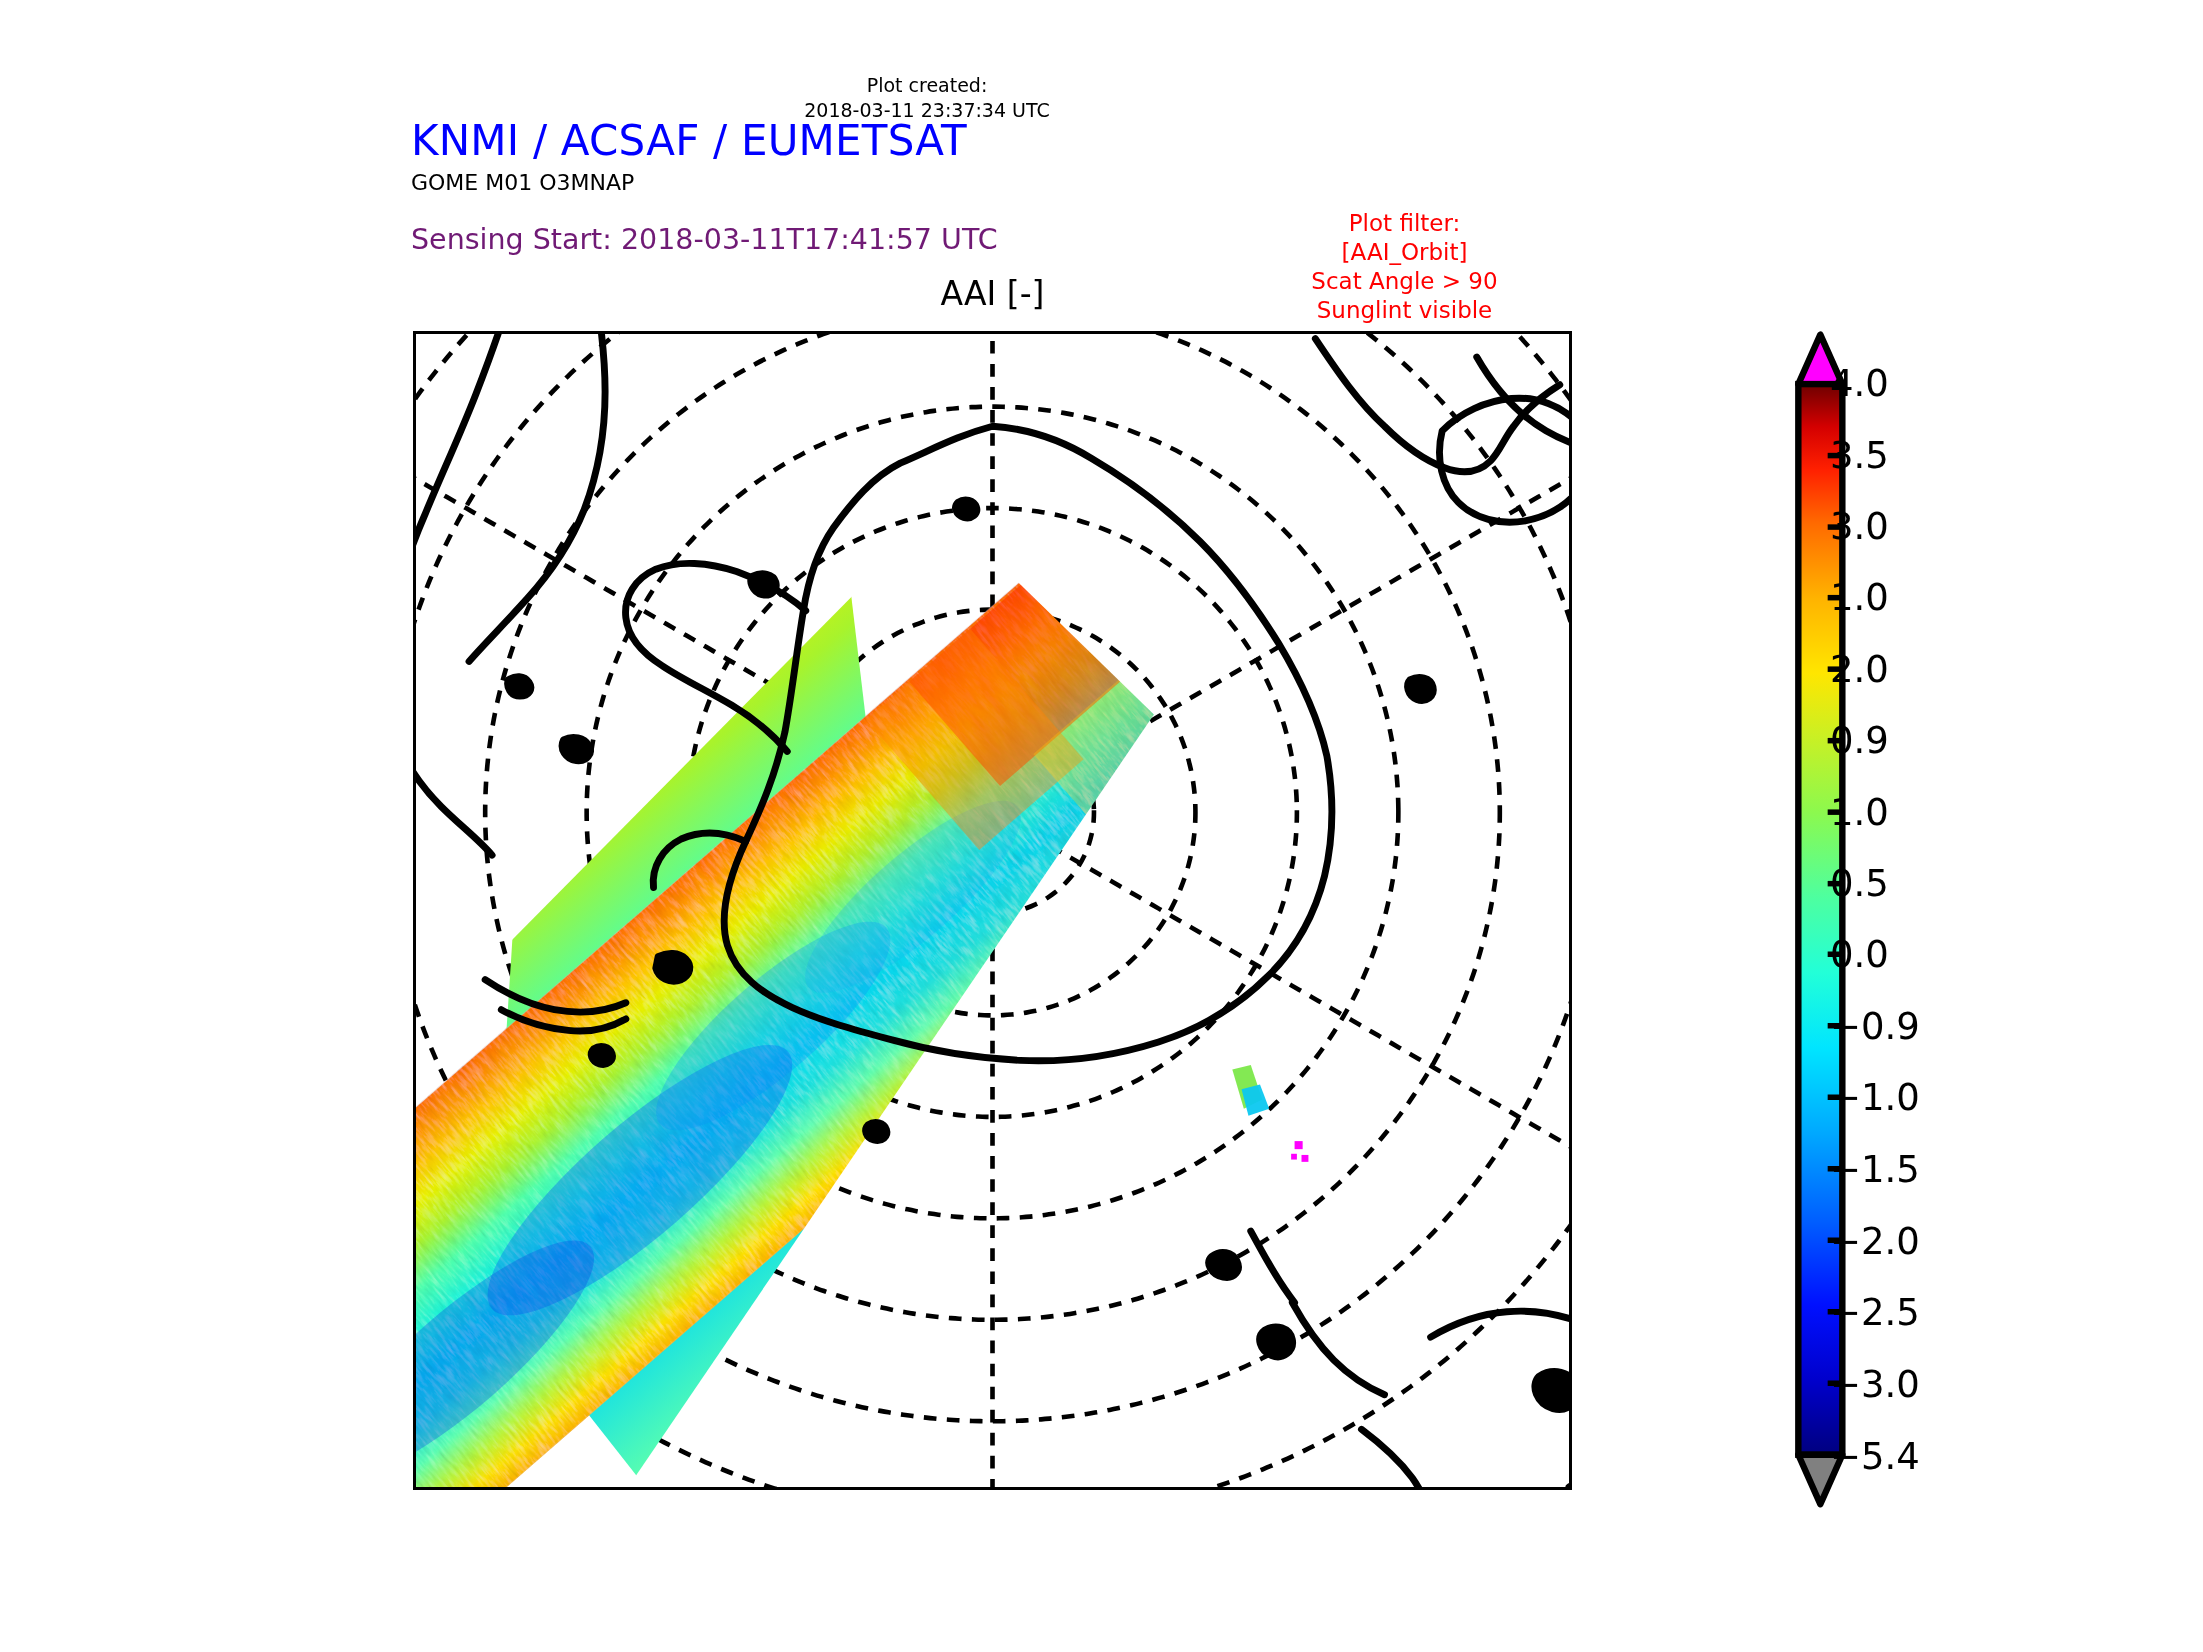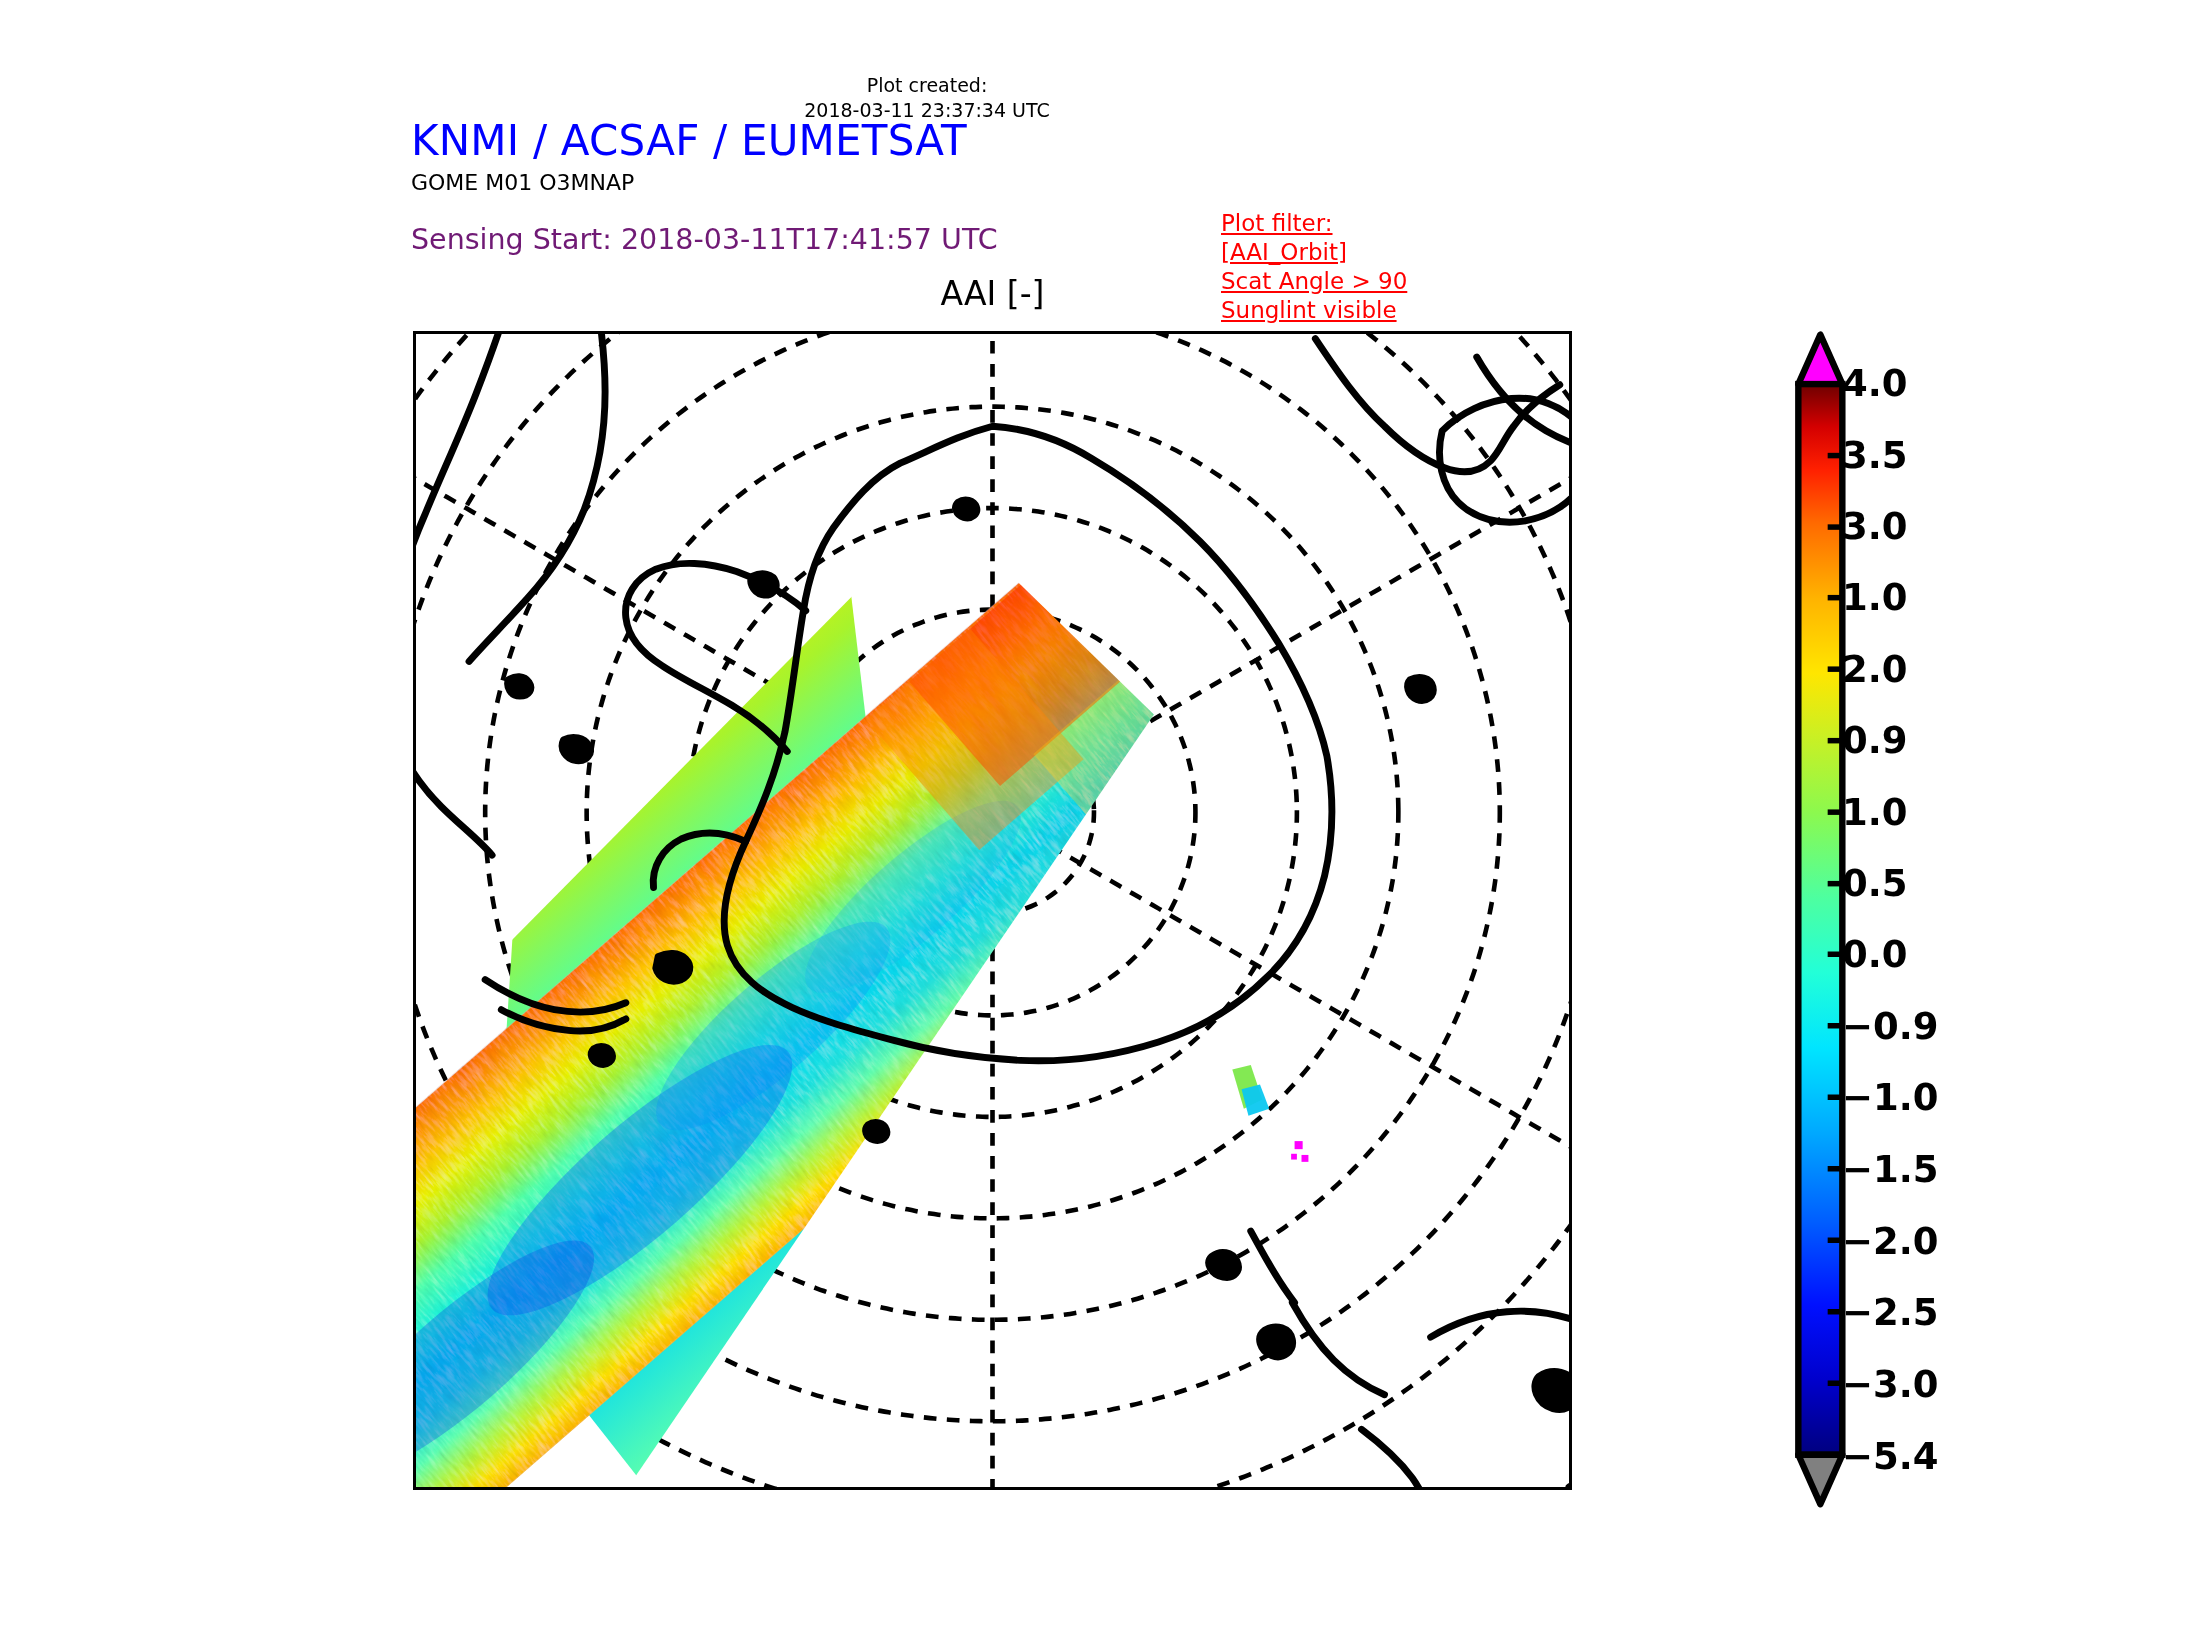--- a/index.html
+++ b/index.html
@@ -50,25 +50,24 @@
     top: 223px;
     font-size: 28.5px;
     color: #701a75;
     white-space: nowrap;
   }
   #plot-filter-block {
     position: absolute;
     left: 1221px;
     top: 209px;
     width: 367px;
-    text-align: left;
+    text-align: center;
     color: #ff0000;
     font-size: 23px;
     line-height: 1.26;
-    text-decoration: underline;
   }
   #plot-title {
     position: absolute;
     left: 413px;
     top: 274px;
     width: 1159px;
     text-align: center;
     font-size: 33px;
     color: #000000;
   }
@@ -91,27 +90,26 @@
   #colorbar-wrap {
     position: absolute;
     left: 1791px;
     top: 326px;
     width: 303px;
     height: 1185px;
   }
   #cb-svg { display: block; }
   .cb-tick-label {
     position: absolute;
-    left: 51px;
+    left: 39px;
     font-size: 37px;
     color: #000000;
     white-space: nowrap;
     transform: translateY(-50%);
     line-height: 1;
-    font-weight: bold;
   }
 </style>
 </head>
 <body>
 
 <div id="header-org">KNMI / ACSAF / EUMETSAT</div>
 
 <div id="plot-created-block">
   <div>Plot created:</div>
   <div>2018-03-11 23:37:34 UTC</div>

